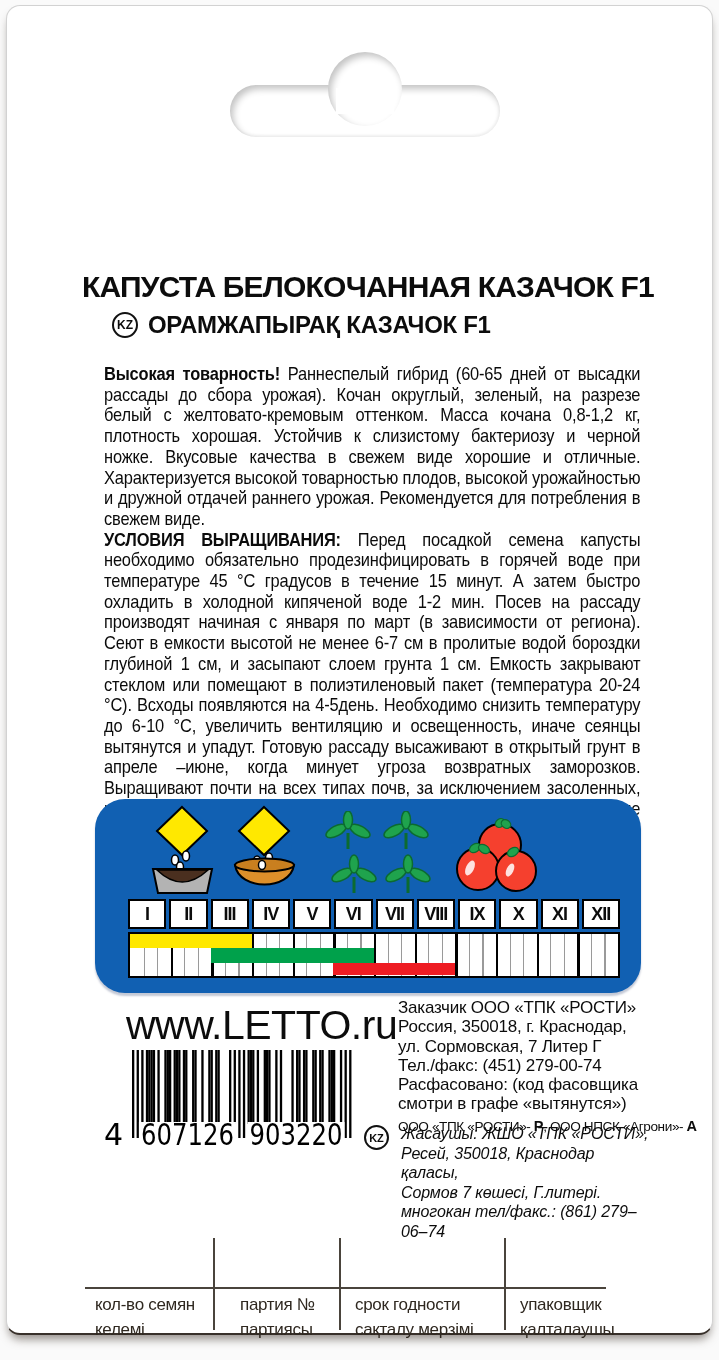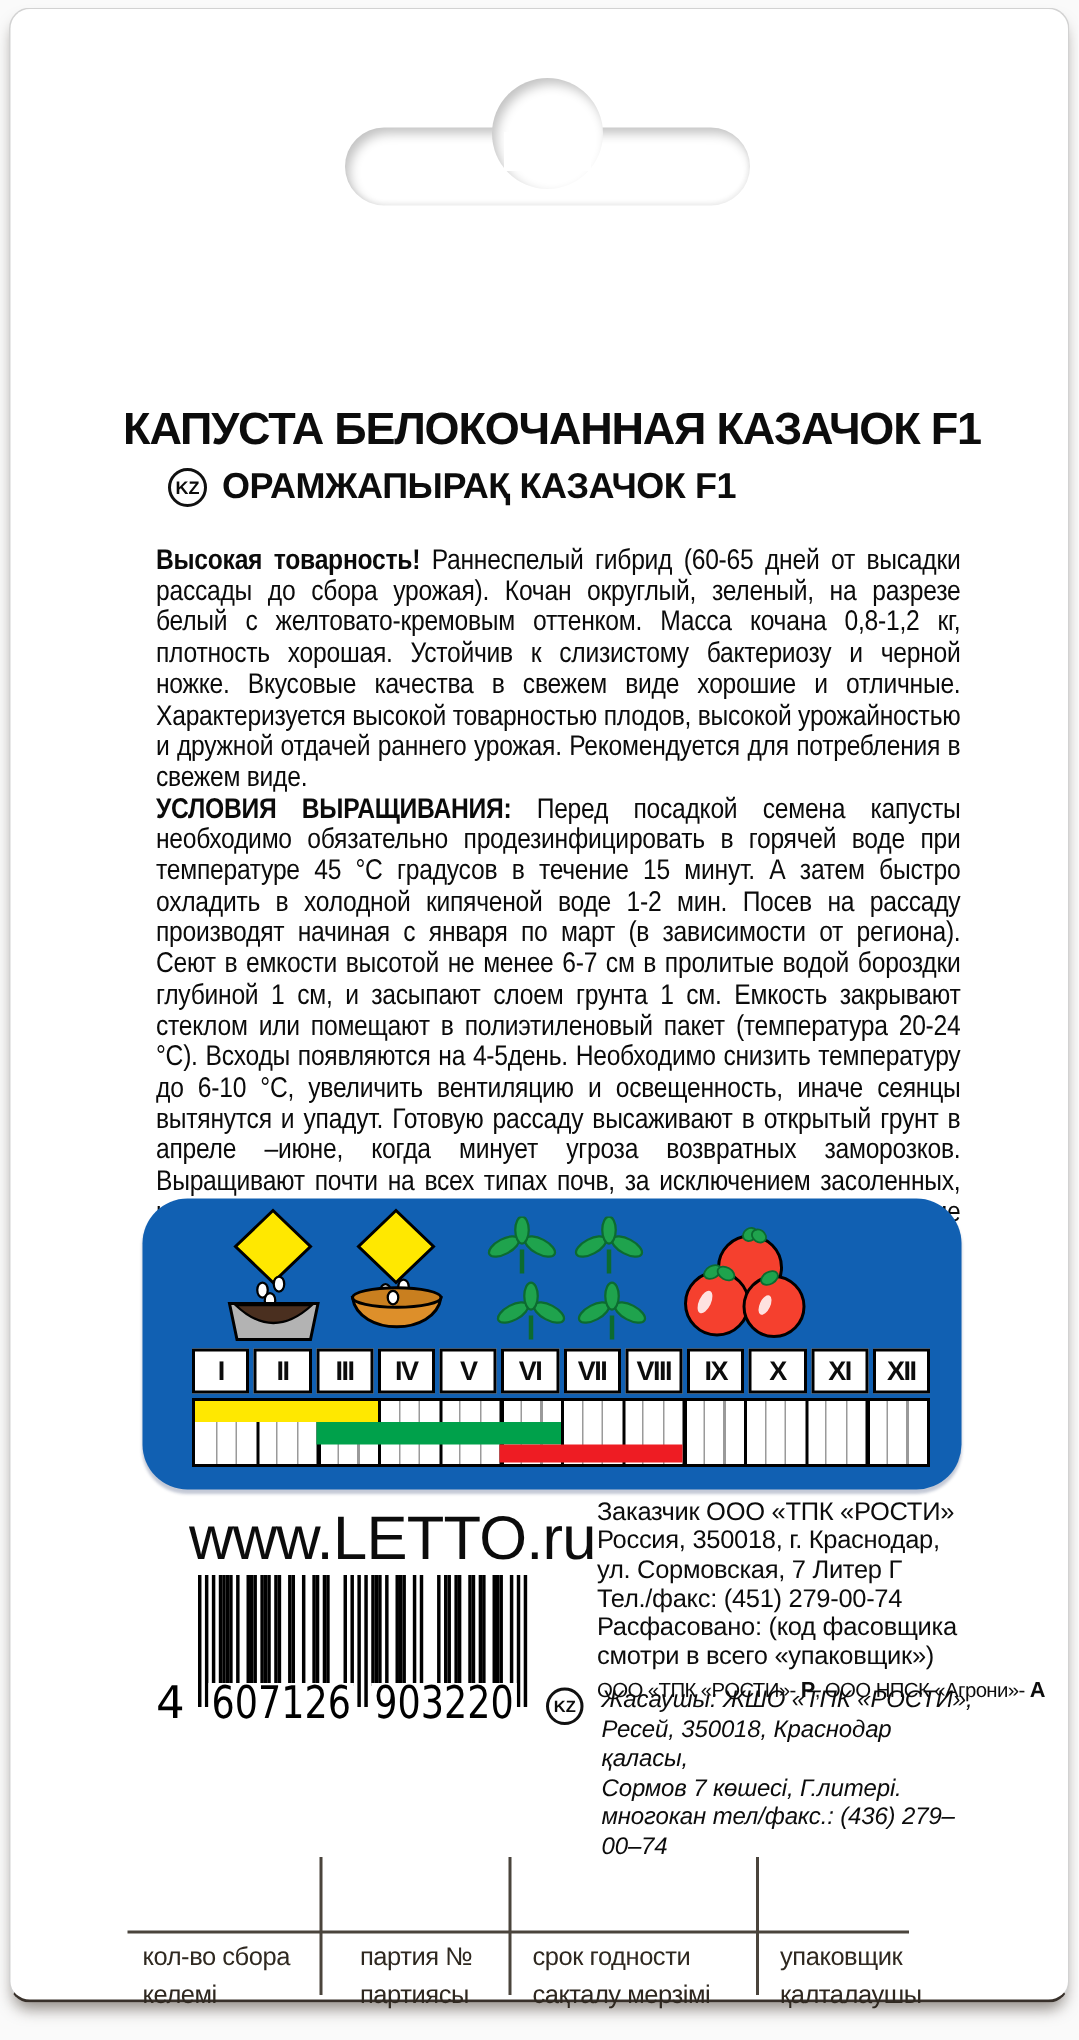--- a/index.html
+++ b/index.html
@@ -238,41 +238,41 @@
       <text x="91.44" y="97" font-family="DejaVu Sans, sans-serif" font-size="30" text-anchor="middle" textLength="93" lengthAdjust="spacingAndGlyphs">607126</text>
       <text x="200.01" y="97" font-family="DejaVu Sans, sans-serif" font-size="30" text-anchor="middle" textLength="93" lengthAdjust="spacingAndGlyphs">903220</text>
     </svg>
 
   <div class="cust">
       <div>Заказчик ООО «ТПК «РОСТИ»</div>
       <div>Россия, 350018, г. Краснодар,</div>
       <div>ул. Сормовская, 7 Литер Г</div>
       <div>Тел./факс: (451) 279-00-74</div>
       <div>Расфасовано:  (код фасовщика</div>
-      <div>смотри в всего «упаковщик»)</div>
+      <div>смотри в графе «вытянутся»)</div>
       <div class="note"><span style="font-weight: normal;">ООО «ТПК «РОСТИ»- </span><span style="font-weight: bold; font-size: 14.5px;">Р</span><span style="font-weight: normal;">, ООО НПСК «Агрони»- </span><span style="font-weight: bold; font-size: 14.5px;">А</span></div>
     </div>
 
   <div class="kzblock">
     <span class="kz-badge">KZ</span>
     <div class="kz-lines">
         <div>Жасаушы: ЖШО «ТПК «РОСТИ»,</div>
         <div>Ресей, 350018, Краснодар қаласы,</div>
         <div>Сормов 7 көшесі, Г.литері.</div>
-        <div>многокан тел/факс.: (436) 279–00–74</div>
+        <div>многокан тел/факс.: (861) 279–06–74</div>
       </div>
   </div>
 
   <div class="vline" style="left:213px"></div>
   <div class="vline" style="left:339px"></div>
   <div class="vline" style="left:504px"></div>
   <div class="hline"></div>
   <div id="ftable">
       <div class="ftcol" style="left: 95px;">
-        <div>кол-во сбора</div>
+        <div>кол-во семян</div>
         <div>келемі</div>
       </div>
       <div class="ftcol" style="left: 240px;">
         <div>партия №</div>
         <div>партиясы</div>
       </div>
       <div class="ftcol" style="left: 355px;">
         <div>срок годности</div>
         <div>сақталу мерзімі</div>
       </div>

